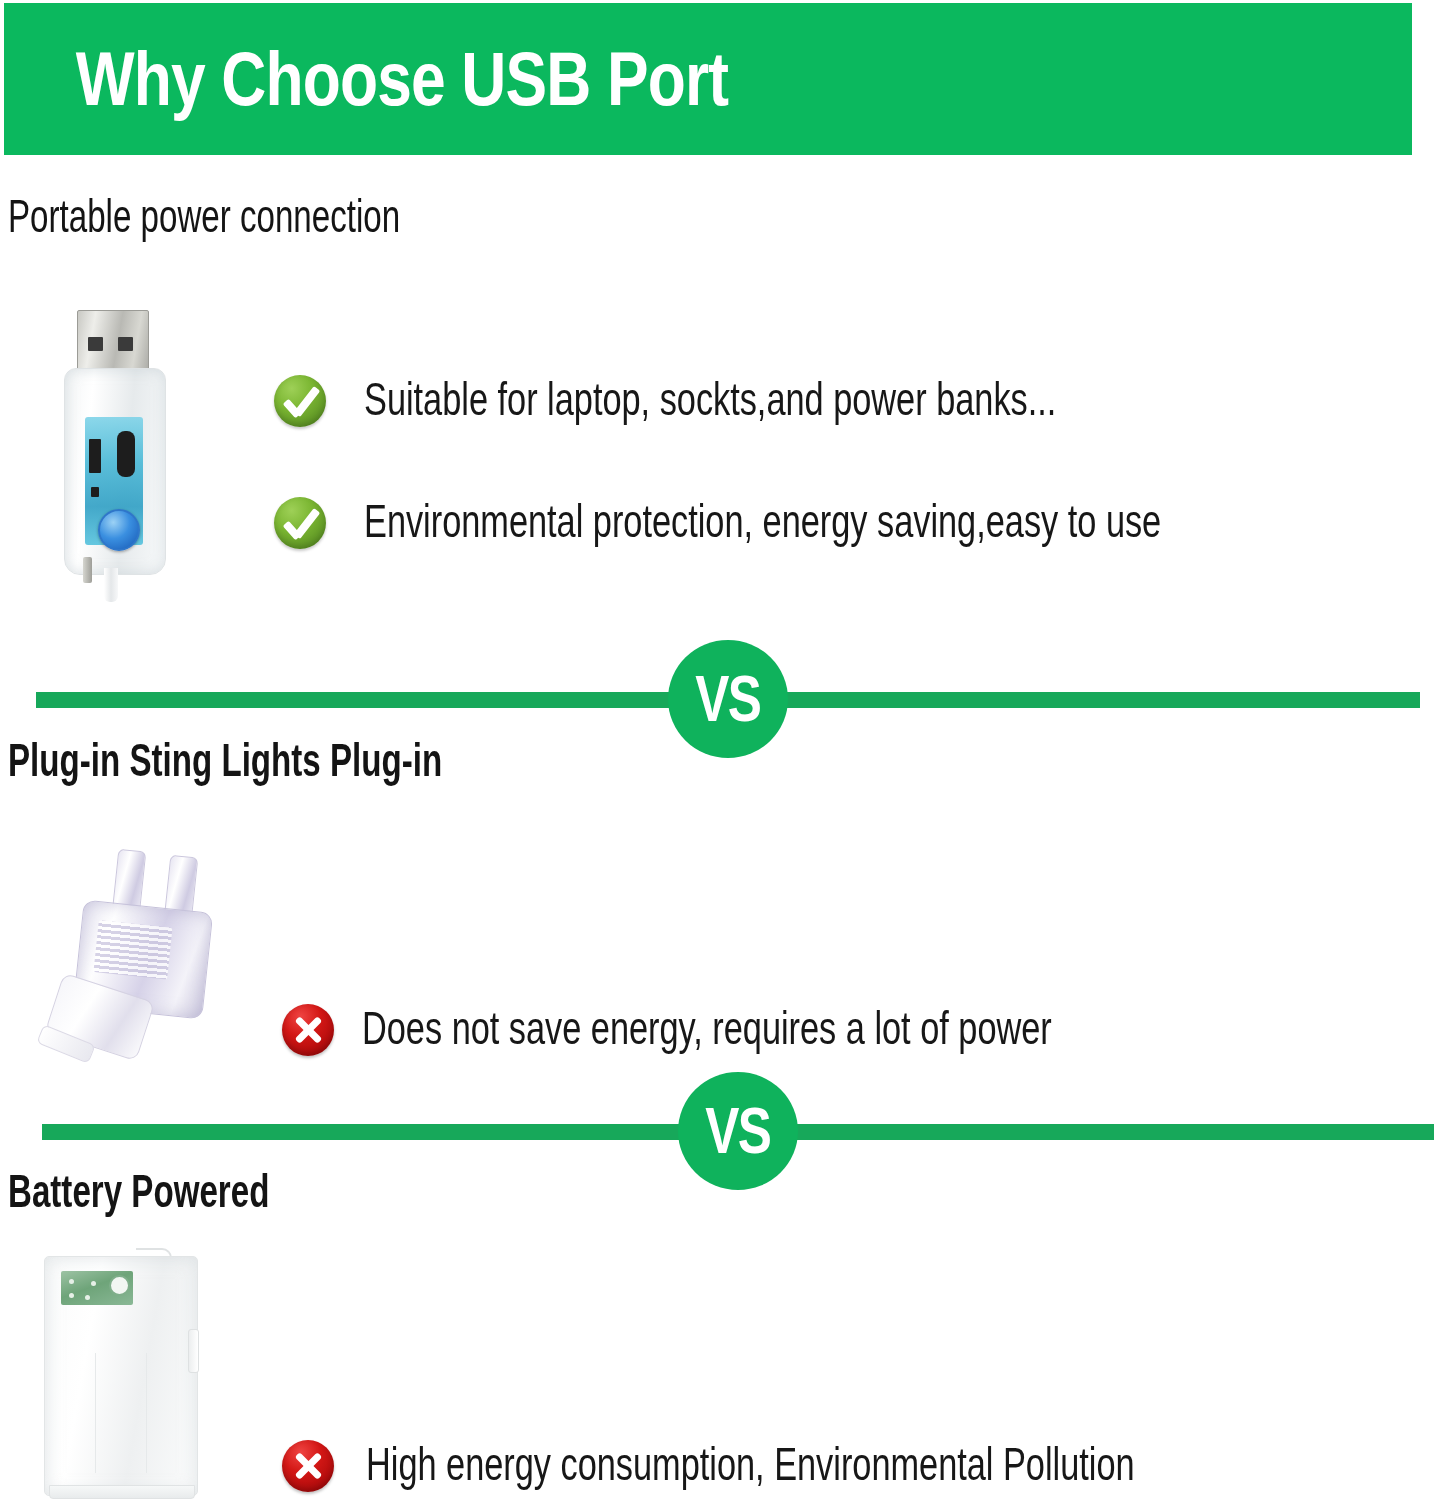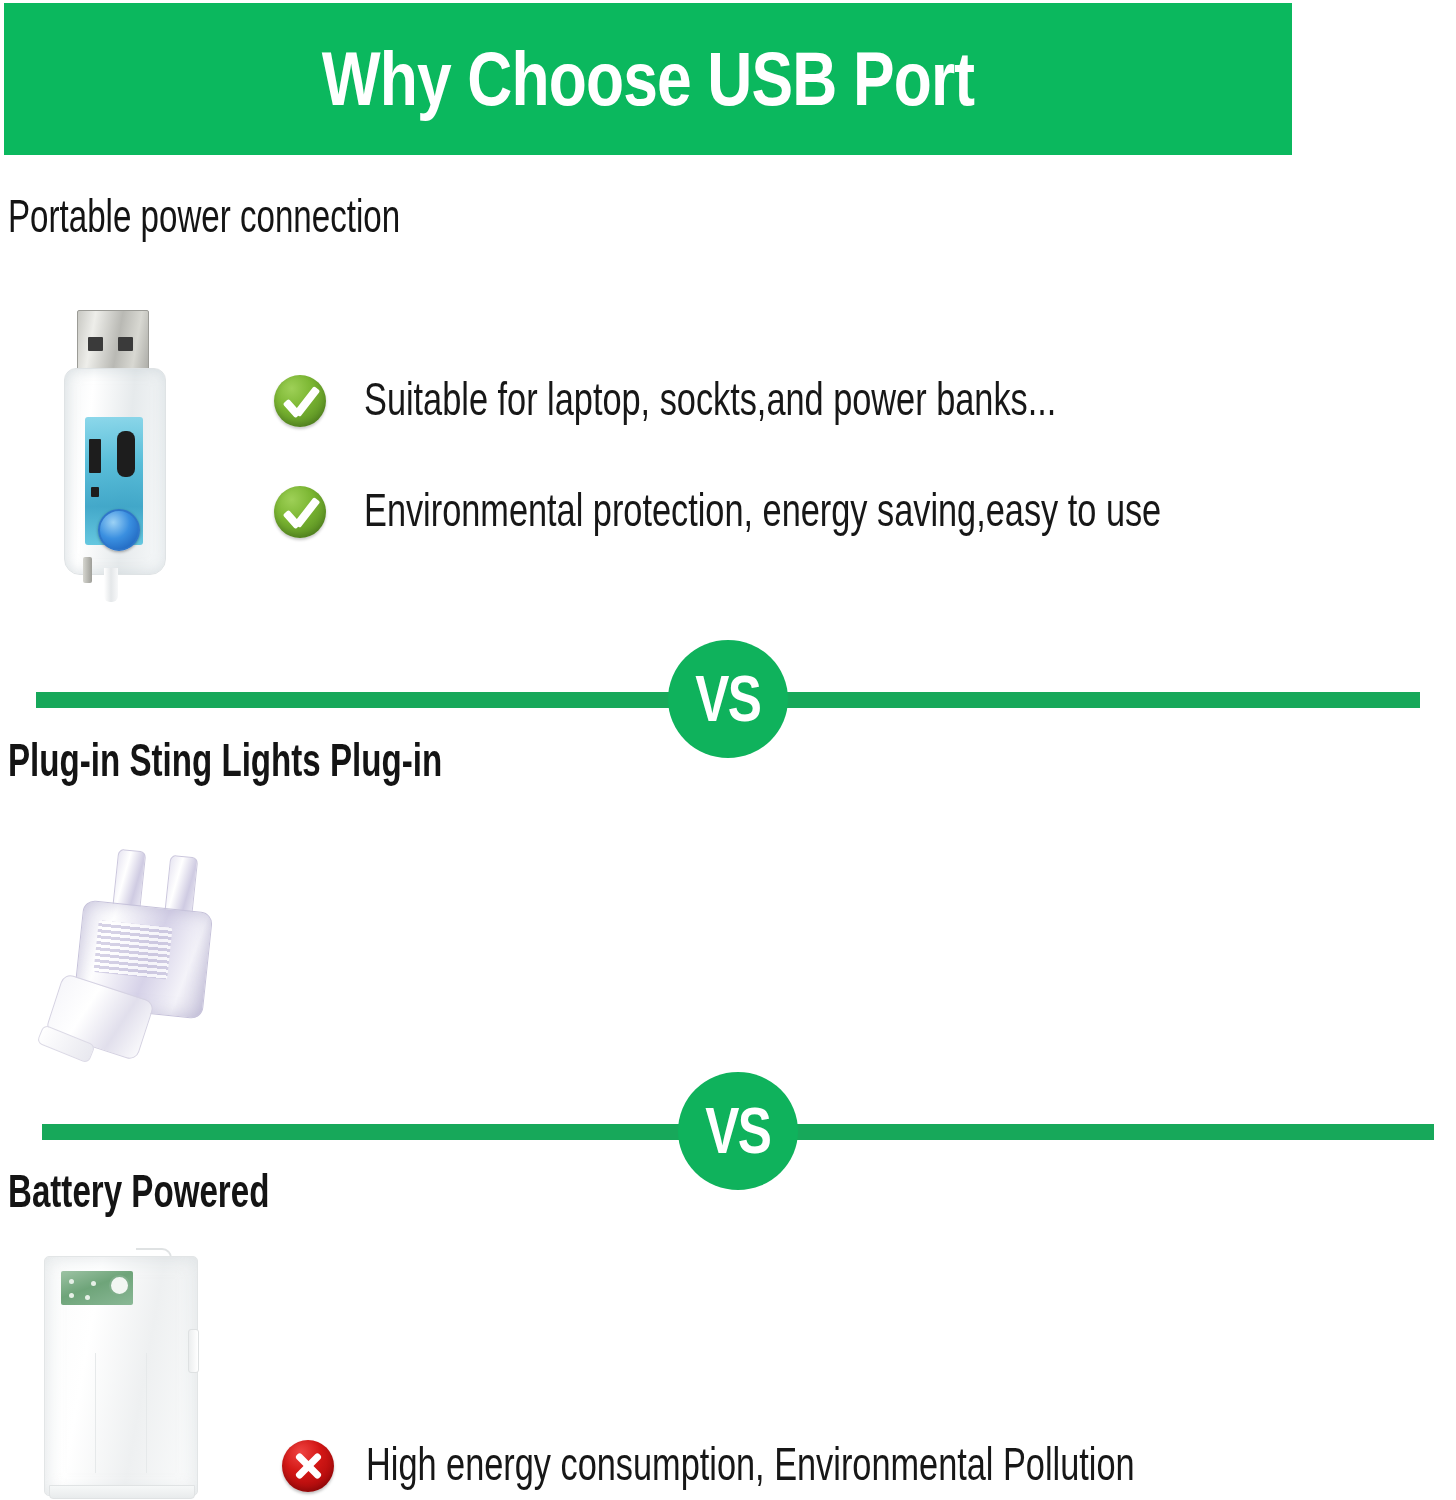--- a/index.html
+++ b/index.html
@@ -17,26 +17,26 @@
     height: 1500px;
     background: #ffffff;
     overflow: hidden;
   }
 
   
   .header-banner {
     position: absolute;
     left: 4px;
     top: 3px;
-    width: 1288px;
+    width: 1408px;
     height: 152px;
     background: #0bb85e;
     display: flex;
     align-items: center;
-    justify-content: center;
+    justify-content: flex-start;
   }
   .header-title {
     font-family: "Liberation Sans Narrow", "Liberation Sans", sans-serif;
     font-weight: bold;
     font-size: 76px;
     color: #ffffff;
     letter-spacing: -1px;
     transform: scaleX(0.82);
     transform-origin: center;
     white-space: nowrap;
@@ -273,21 +273,21 @@
       <div class="usb-pin"></div>
     </div>
     <div class="usb-cable"></div>
   </div>
 
   <div class="bullet-row" style="left:274px; top:375px;">
     <span class="icon-check"></span>
     <span class="bullet-text" style="margin-left:38px;">Suitable for laptop, sockts,and power banks...</span>
   </div>
 
-  <div class="bullet-row" style="left:274px; top:486px;">
+  <div class="bullet-row" style="left:274px; top:497px;">
     <span class="icon-check"></span>
     <span class="bullet-text" style="margin-left:38px;">Environmental protection, energy saving,easy to use</span>
   </div>
 
   <div class="vs-divider" style="left:36px; top:640px; width:1384px;">
     <div class="vs-line" style="left:0; width:651px;"></div>
     <div class="vs-line" style="right:0; width:651px;"></div>
     <div class="vs-ellipse" style="left:632px;">
       <span class="vs-label">VS</span>
     </div>
@@ -300,20 +300,24 @@
     <div class="plug-prong p2"></div>
     <div class="plug-body">
       <div class="plug-ribs"></div>
     </div>
     <div class="plug-neck"></div>
     <div class="plug-cord"></div>
   </div>
 
 
 
+  <div class="bullet-row" style="left:282px; top:1004px;">
+    <span class="icon-cross"></span>
+    <span class="bullet-text" style="margin-left:28px;">Does not save energy, requires a lot of power</span>
+  </div>
 
   <div class="vs-divider" style="left:42px; top:1072px; width:1392px;">
     <div class="vs-line" style="left:0; width:654px;"></div>
     <div class="vs-line" style="right:0; width:654px;"></div>
     <div class="vs-ellipse" style="left:636px;">
       <span class="vs-label">VS</span>
     </div>
   </div>
 
   <div class="section-heading bold" id="heading-battery">Battery Powered</div>

